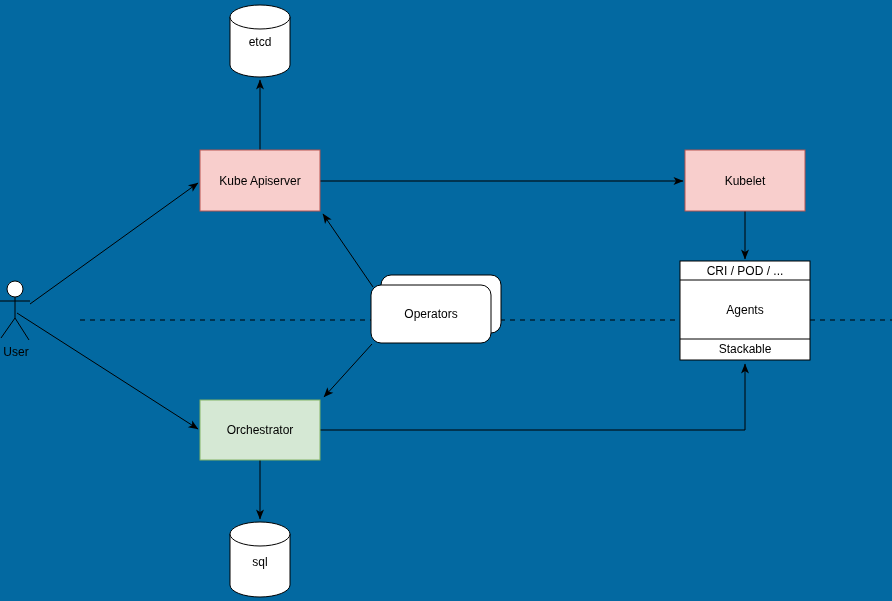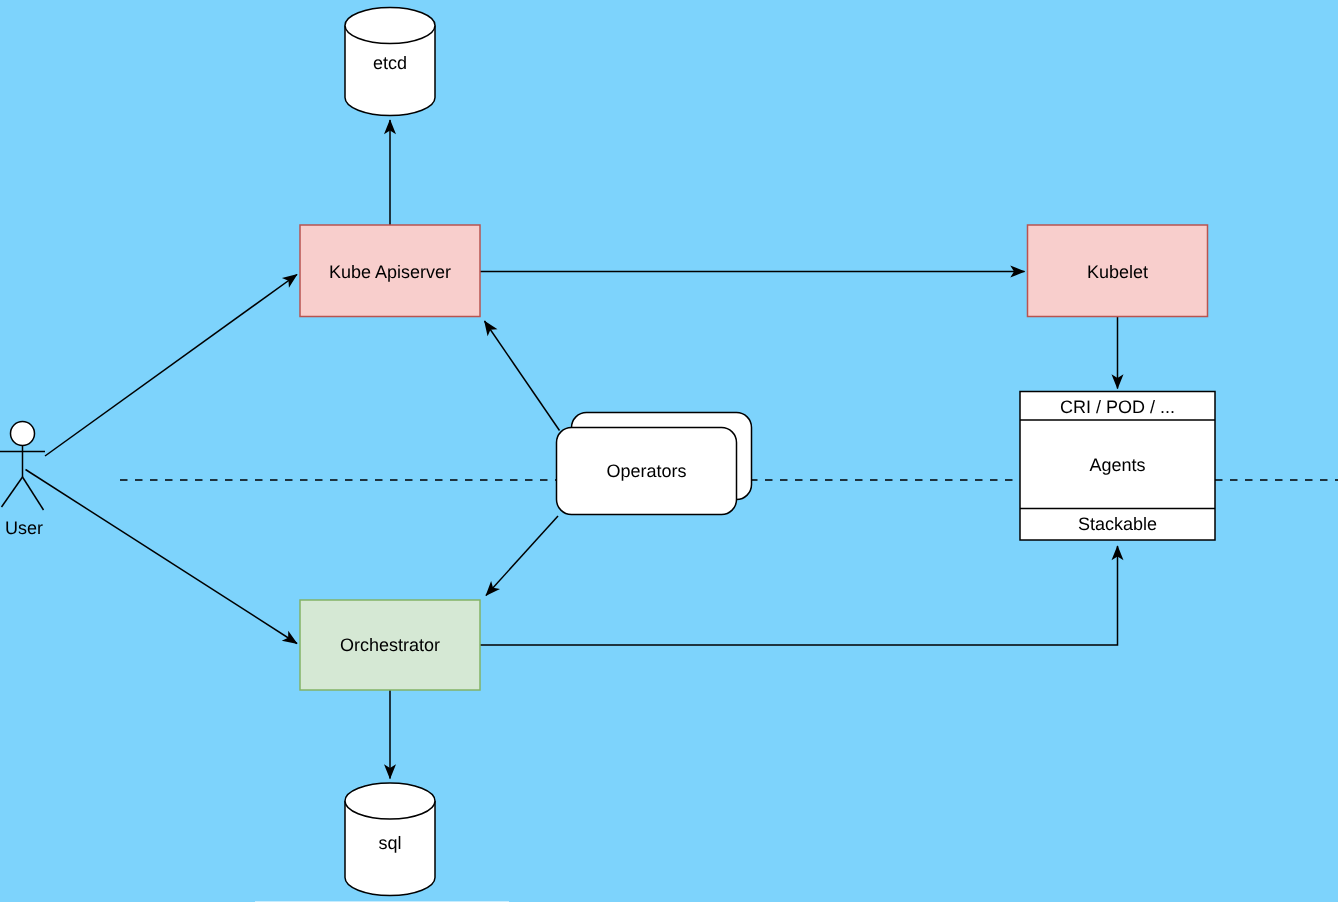--- a/index.html
+++ b/index.html
@@ -4,21 +4,21 @@
 <style>
   html, body {
     margin: 0;
     padding: 0;
     background: #ffffff;
   }
   .canvas {
     position: relative;
     width: 892px;
     height: 601px;
-    background: #7dd3fc;
+    background: #0369a1;
     overflow: hidden;
   }
   svg {
     display: block;
   }
   text {
     font-family: "Liberation Sans", sans-serif;
     font-size: 12px;
     fill: #000000;
   }

